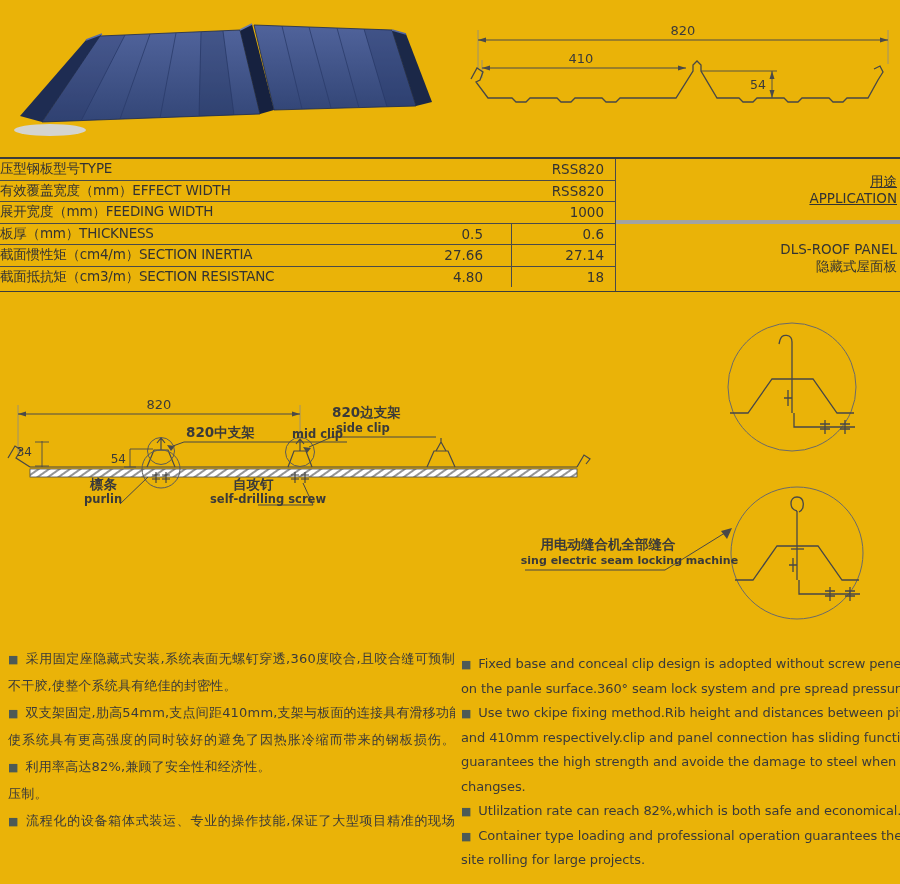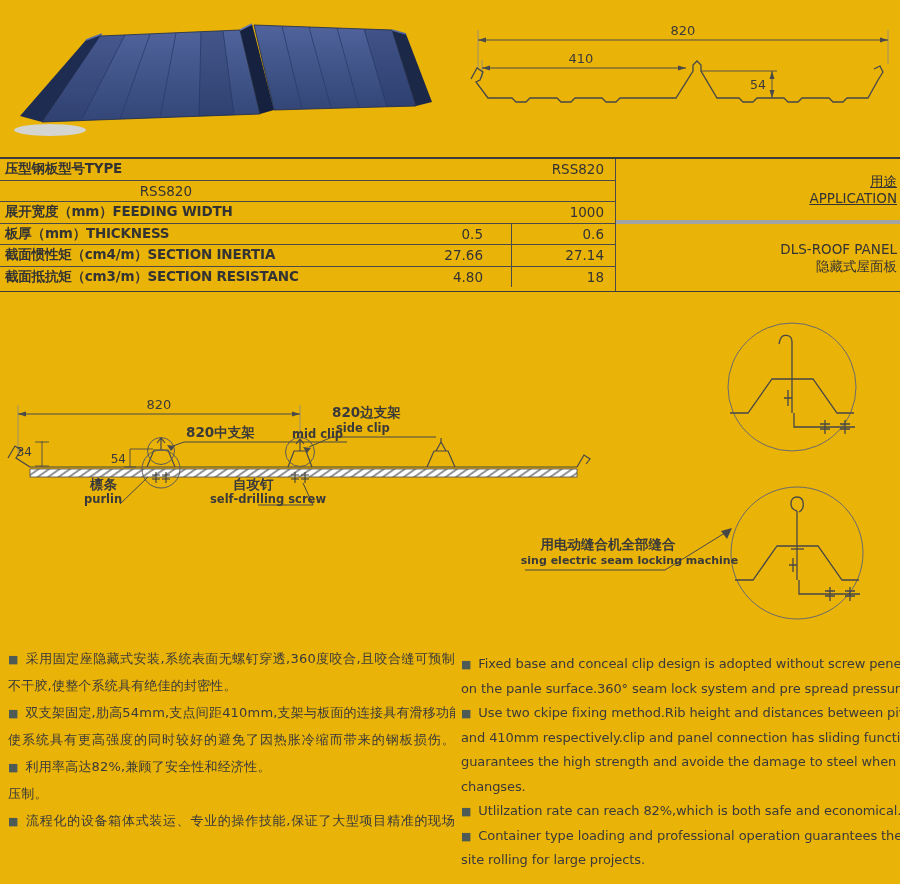--- a/index.html
+++ b/index.html
@@ -9,21 +9,21 @@
   svg text{font-family:"DejaVu Sans",sans-serif;fill:#3a3a3a;}
   .abs{position:absolute;}
 
   
   .tbl-wrap{position:absolute;left:0;top:157px;width:900px;display:flex;
             border-top:2.5px solid #3c3c3c;border-bottom:1.5px solid #3c3c3c;}
   .spec-table{width:615px;}
   .trow{display:flex;align-items:center;height:20.5px;border-bottom:1px solid #4a4a4a;
         font-size:13.5px;color:#333;}
   .trow:last-child{border-bottom:none;}
-  .tlabel{flex:1;padding-left:5px;white-space:nowrap;overflow:hidden;letter-spacing:-0.2px;font-weight:bold;}
+  .tlabel{flex:1;white-space:nowrap;overflow:hidden;letter-spacing:-0.2px;}
   .tval{text-align:right;white-space:nowrap;}
   .tval.span{width:192px;padding-right:11px;}
   .tval.v1{width:89px;padding-right:28px;align-self:stretch;display:flex;
            align-items:center;justify-content:flex-end;border-right:1px solid #4a4a4a;}
   .tval.v2{width:92px;padding-right:11px;}
   .apply-box{width:284px;border-left:1px solid #4a4a4a;display:flex;flex-direction:column;
              font-size:13.5px;color:#333;text-align:right;}
   .acell{padding-right:3px;display:flex;flex-direction:column;justify-content:center;line-height:17px;}
   .acell.top{height:61px;border-bottom:4px solid #a3a3a3;text-decoration:underline;}
   .acell.bot{height:67px;}
@@ -113,20 +113,21 @@
     <text x="311" y="79" text-anchor="end" font-size="12.5">54</text>
   </svg>
 
   <div class="tbl-wrap">
     <div class="spec-table">
       <div class="trow">
         <div class="tlabel">压型钢板型号TYPE</div>
         <div class="tval span">RSS820</div>
       </div>
       <div class="trow">
+        <div class="tlabel">有效覆盖宽度（mm）EFFECT WIDTH</div>
         <div class="tval span">RSS820</div>
       </div>
       <div class="trow">
         <div class="tlabel">展开宽度（mm）FEEDING WIDTH</div>
         <div class="tval span">1000</div>
       </div>
       <div class="trow">
         <div class="tlabel">板厚（mm）THICKNESS</div>
         <div class="tval v1">0.5</div>
         <div class="tval v2">0.6</div>

